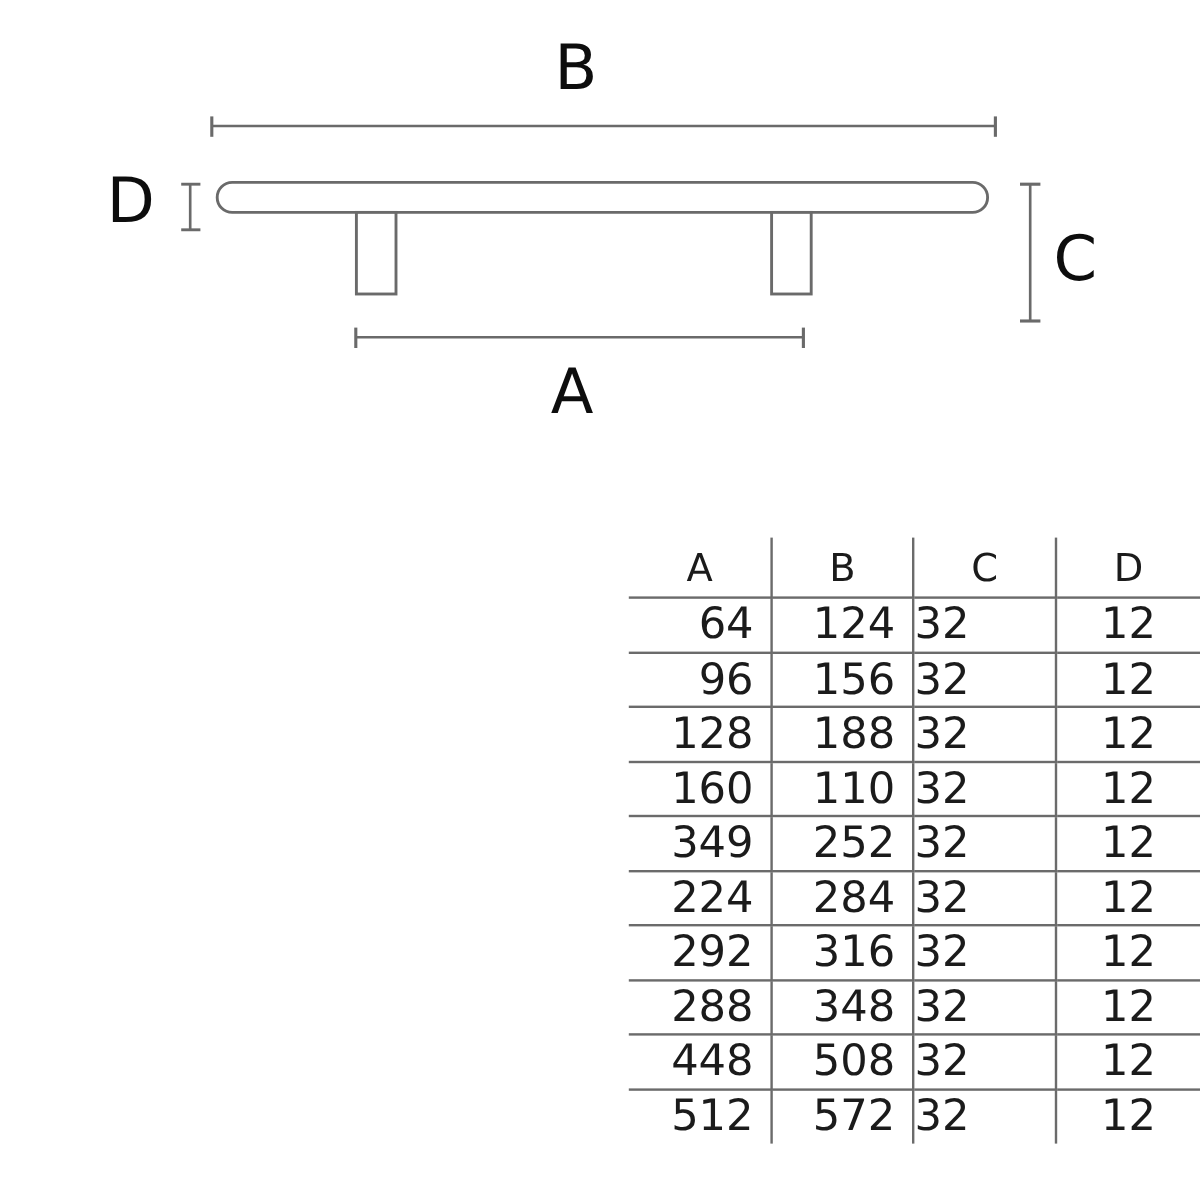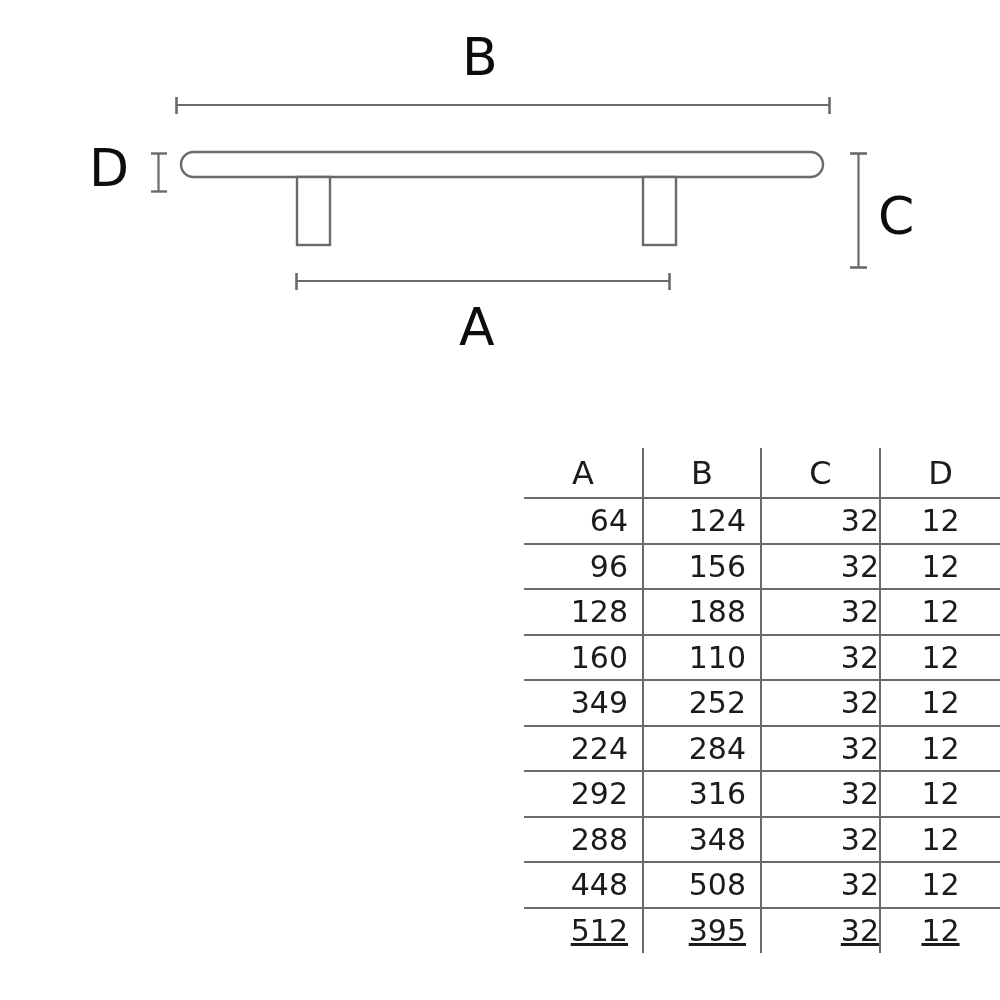--- a/index.html
+++ b/index.html
@@ -55,21 +55,21 @@
     font-family: "DejaVu Sans", sans-serif;
   }
   #spec-table col.c-a { width: 119px; }
   #spec-table col.c-b { width: 118px; }
   #spec-table col.c-c { width: 119px; }
   #spec-table col.c-d { width: 120px; }
 
   #spec-table th, #spec-table td {
     height: 45.5px;
     padding: 0 14px 0 0;
-    font-size: 30px;
+    font-size: 36px;
     font-weight: 400;
     color: #1b1b1b;
     text-align: right;
     vertical-align: middle;
     border-right: 2px solid #6b6b6b;
     border-bottom: 2px solid #6b6b6b;
     background: transparent;
     box-sizing: border-box;
   }
   #spec-table th {
@@ -79,22 +79,22 @@
     height: 50px;
   }
   
   #spec-table th:last-child,
   #spec-table td:last-child {
     border-right: none;
     text-align: center;
     padding: 0;
   }
   
-  #spec-table td.col-c { text-align: right; padding: 0; }
-  #spec-table tbody tr:last-child td { border-bottom: none; text-decoration: underline; }
+  #spec-table td.col-c { text-align: left; padding: 0; }
+  #spec-table tbody tr:last-child td { border-bottom: none; }
 </style>
 </head>
 <body>
 
 <div id="drawing">
 
   <svg width="1000" height="420" viewBox="0 0 1000 420">
 
     <g>
       <line x1="176" y1="105" x2="830" y2="105" stroke="#6a6a6a" stroke-width="2.2"></line>
@@ -209,19 +209,19 @@
           <td>12</td>
         </tr>
         <tr>
           <td>448</td>
           <td>508</td>
           <td class="col-c">32</td>
           <td>12</td>
         </tr>
         <tr>
           <td>512</td>
-          <td>395</td>
+          <td>572</td>
           <td class="col-c">32</td>
           <td>12</td>
         </tr>
       </tbody>
   </table>
 </div>
 
 </body></html>

